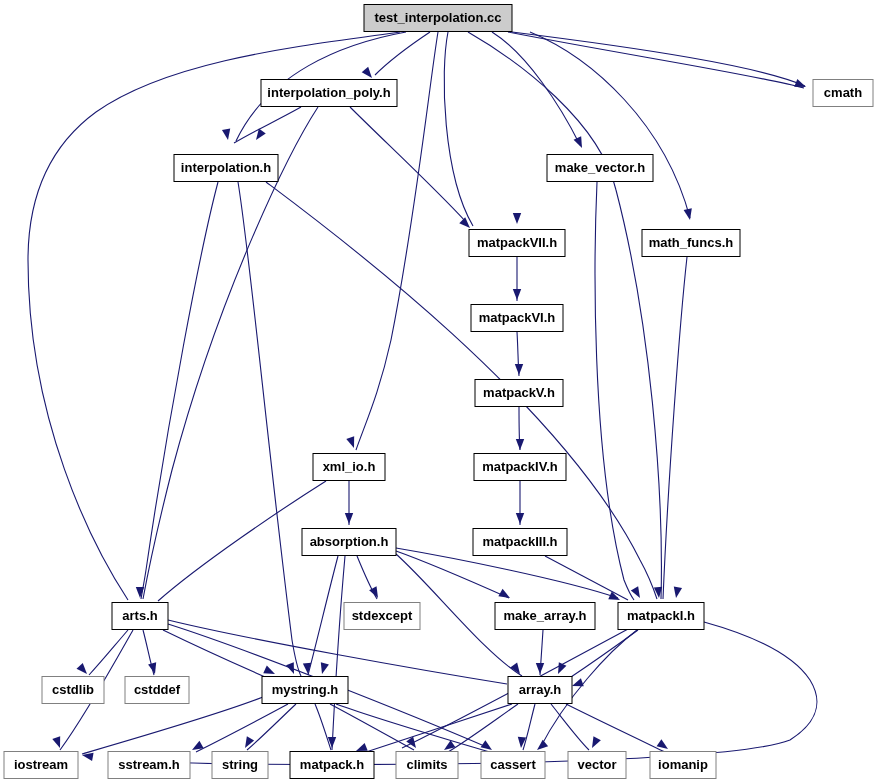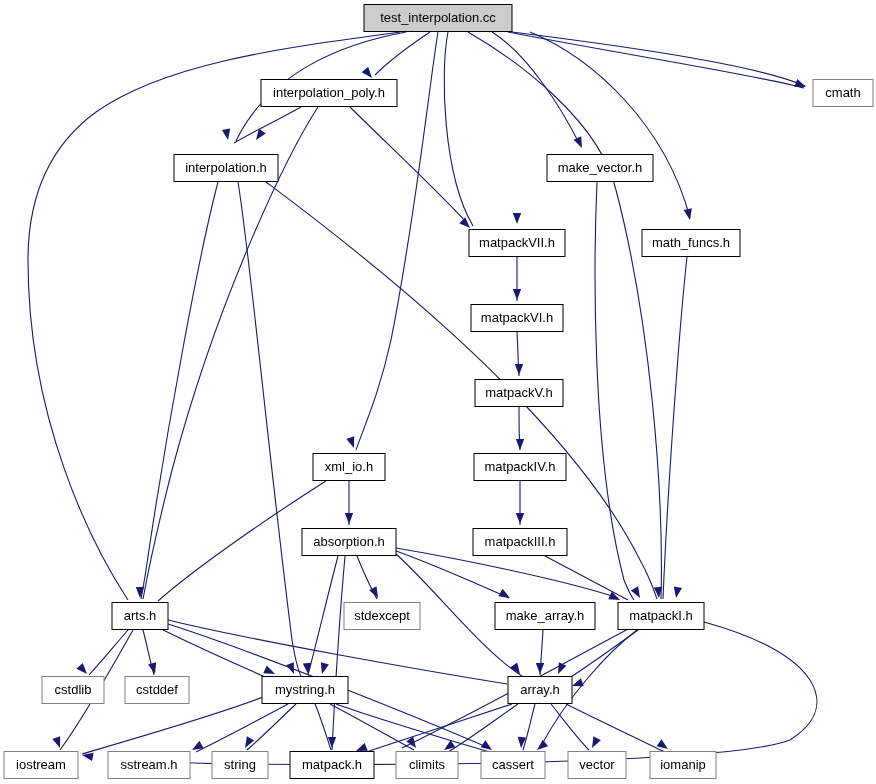--- a/index.html
+++ b/index.html
@@ -11,20 +11,21 @@
   body {
     width: 876px;
     height: 784px;
     font-family: "Liberation Sans", sans-serif;
     overflow: hidden;
   }
   #graph-root {
     position: relative;
     width: 876px;
     height: 784px;
+    font-weight: bold;
   }
   svg#dep-graph {
     display: block;
     width: 876px;
     height: 784px;
   }
   .node-box {
     fill: #ffffff;
     stroke: #808080;
     stroke-width: 1;

